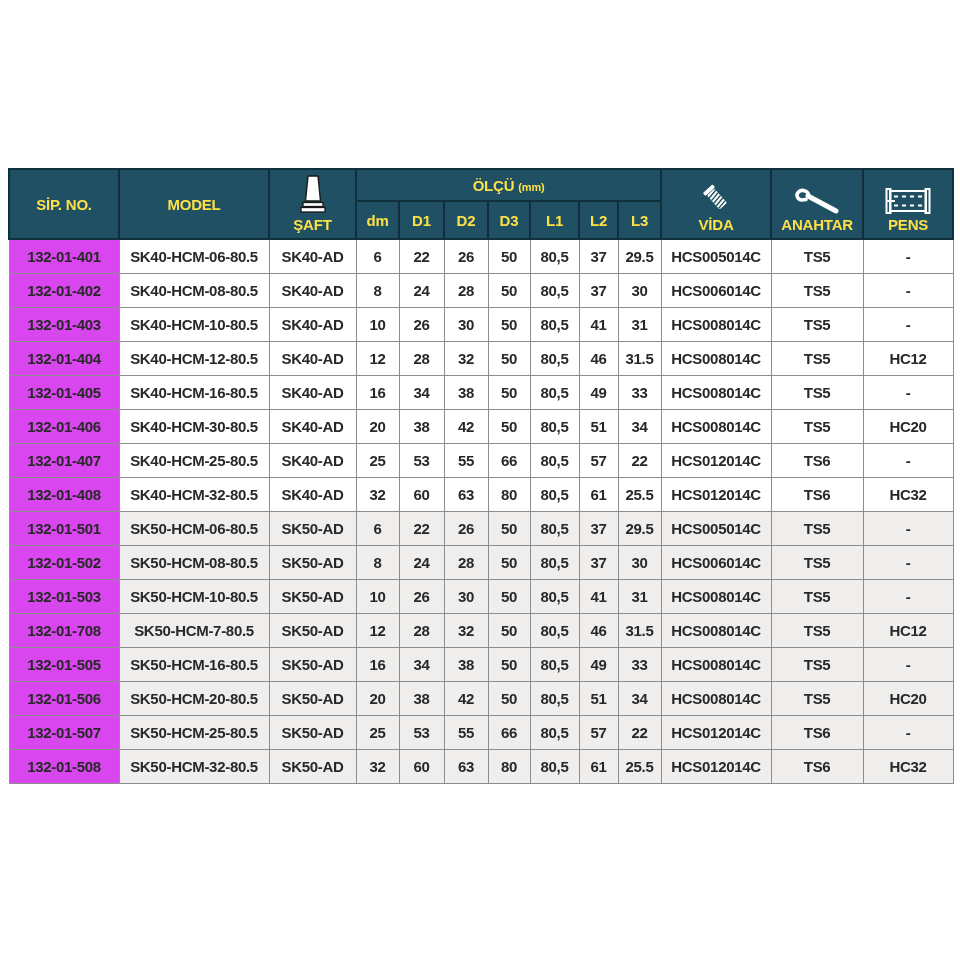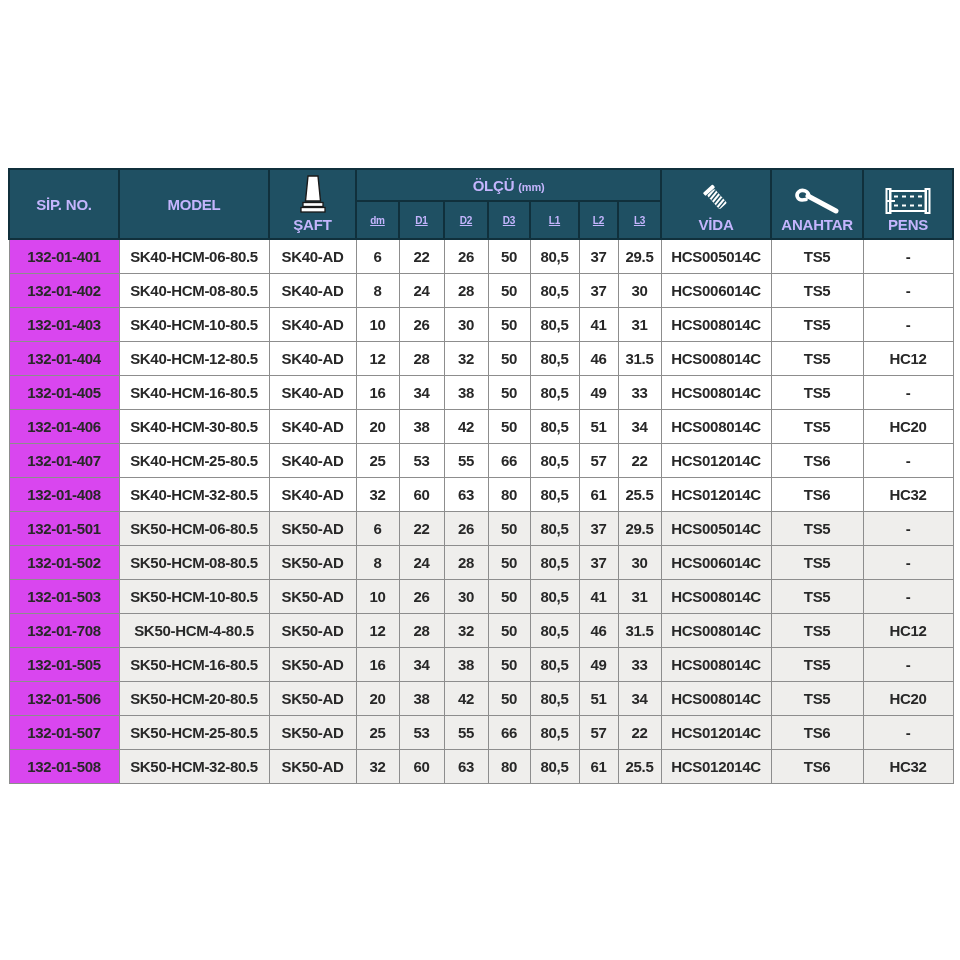--- a/index.html
+++ b/index.html
@@ -25,32 +25,32 @@
     width: 944px;
   }
   table.spec {
     border-collapse: collapse;
     table-layout: fixed;
     width: 944px;
   }
   
   thead th {
     background: #1f5063;
-    color: #c4b5fd;
+    color: #fde047;
     border: 2px solid #10303c;
     font-weight: bold;
     letter-spacing: -0.2px;
     padding: 0;
     vertical-align: middle;
     text-align: center;
   }
   tr.head-top { height: 32px; }
   tr.head-sub { height: 38px; }
   th.h-main { font-size: 15px; }
-  th.h-sub  { font-size: 10px; text-decoration: underline; }
+  th.h-sub  { font-size: 15px; }
   .icon-head {
     display: flex;
     flex-direction: column;
     align-items: center;
     justify-content: flex-end;
     height: 100%;
     min-height: 66px;
     padding: 3px 0 5px 0;
     box-sizing: border-box;
     gap: 2px;
@@ -340,21 +340,21 @@
             <td>50</td>
             <td>80,5</td>
             <td>41</td>
             <td>31</td>
             <td>HCS008014C</td>
             <td>TS5</td>
             <td>-</td>
           </tr>
           <tr class="alt">
             <td class="sip">132-01-708</td>
-            <td>SK50-HCM-4-80.5</td>
+            <td>SK50-HCM-7-80.5</td>
             <td>SK50-AD</td>
             <td>12</td>
             <td>28</td>
             <td>32</td>
             <td>50</td>
             <td>80,5</td>
             <td>46</td>
             <td>31.5</td>
             <td>HCS008014C</td>
             <td>TS5</td>

